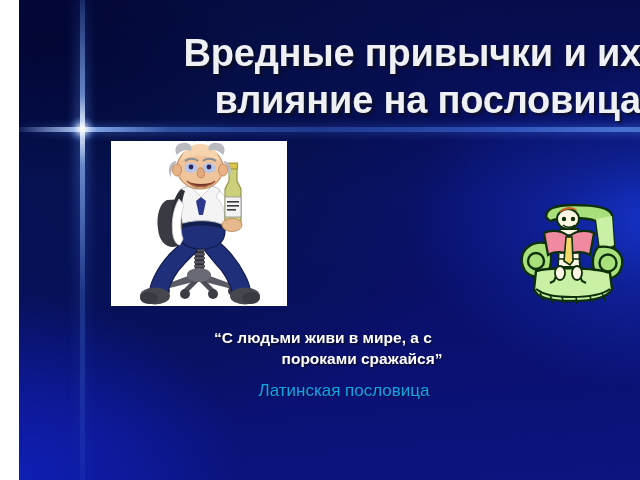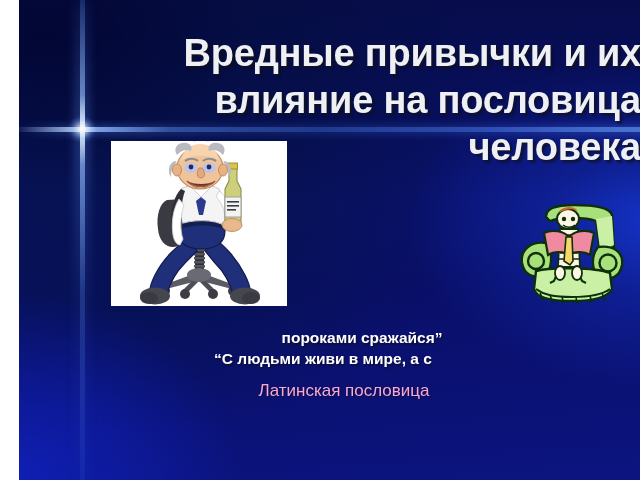--- a/index.html
+++ b/index.html
@@ -149,21 +149,21 @@
   .quote-line.l2 { padding-left: 36px; }
 
   .attribution {
     position: absolute;
     left: 120px;
     top: 381px;
     width: 410px;
     text-align: center;
     font-size: 17px;
     font-weight: normal;
-    color: #f9a8d4;
+    color: #0ea5e9;
     text-shadow: 1.2px 1.2px 0 rgba(15,15,30,0.55);
   }
 
   
   .picture-box {
     position: absolute;
     left: 92px;
     top: 141px;
     width: 176px;
     height: 165px;
@@ -192,21 +192,20 @@
 
   <div class="flare-h2"></div>
   <div class="flare-v2"></div>
   <div class="flare-h"></div>
   <div class="flare-v"></div>
   <div class="flare-core"></div>
 
   <div class="title">
     <span class="title-line">Вредные привычки и их</span>
     <span class="title-line">влияние на пословица</span>
-    <span class="title-line">человека</span>
   </div>
 
   <div class="picture-box">
     <svg width="176" height="165" viewBox="0 0 176 165" xmlns="http://www.w3.org/2000/svg">
       <rect x="0" y="0" width="176" height="165" fill="#ffffff"></rect>
 
       <path d="M56 59 C49 62 45 74 47 88 C48 99 54 106 62 106 L76 104 L72 58 Z" fill="#3a3a42"></path>
 
       <rect x="84" y="104" width="9" height="30" fill="#2e2e34"></rect>
       <rect x="83" y="108" width="11" height="2.4" fill="#555560"></rect>
@@ -321,19 +320,19 @@
       <path d="M50 34 L48 58 L54 62 L57 58 L56 34 Z" fill="#f5d76a" stroke="#0d2f0a" stroke-width="1.6"></path>
 
       <path d="M44 64 L38 78 L34 80" stroke="#0d2f0a" stroke-width="2" fill="none"></path>
       <path d="M60 64 L66 78 L70 80" stroke="#0d2f0a" stroke-width="2" fill="none"></path>
       <ellipse cx="44" cy="70" rx="5" ry="7" fill="#fdf6e4" stroke="#0d2f0a" stroke-width="1.8"></ellipse>
       <ellipse cx="61" cy="70" rx="5" ry="7" fill="#fdf6e4" stroke="#0d2f0a" stroke-width="1.8"></ellipse>
     </svg>
   </div>
 
   <div class="quote">
+    <span class="quote-line l1">“С людьми живи в мире, а с</span>
     <span class="quote-line l2">пороками сражайся”</span>
-    <span class="quote-line l1">“С людьми живи в мире, а с</span>
   </div>
 
   <div class="attribution">Латинская пословица</div>
 
 </div>
 
 </body></html>

